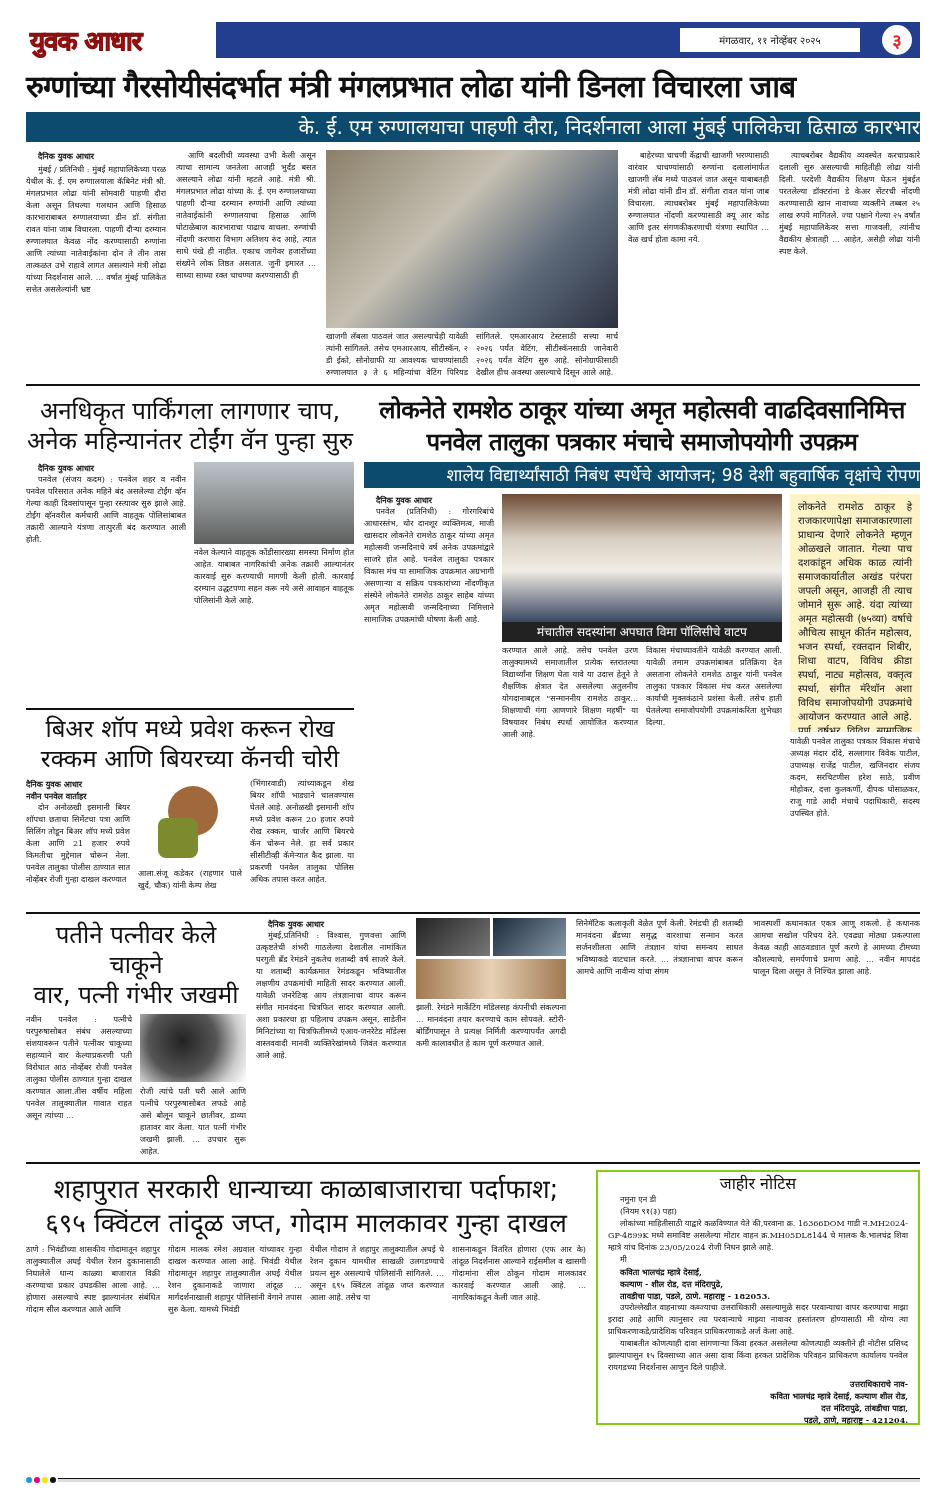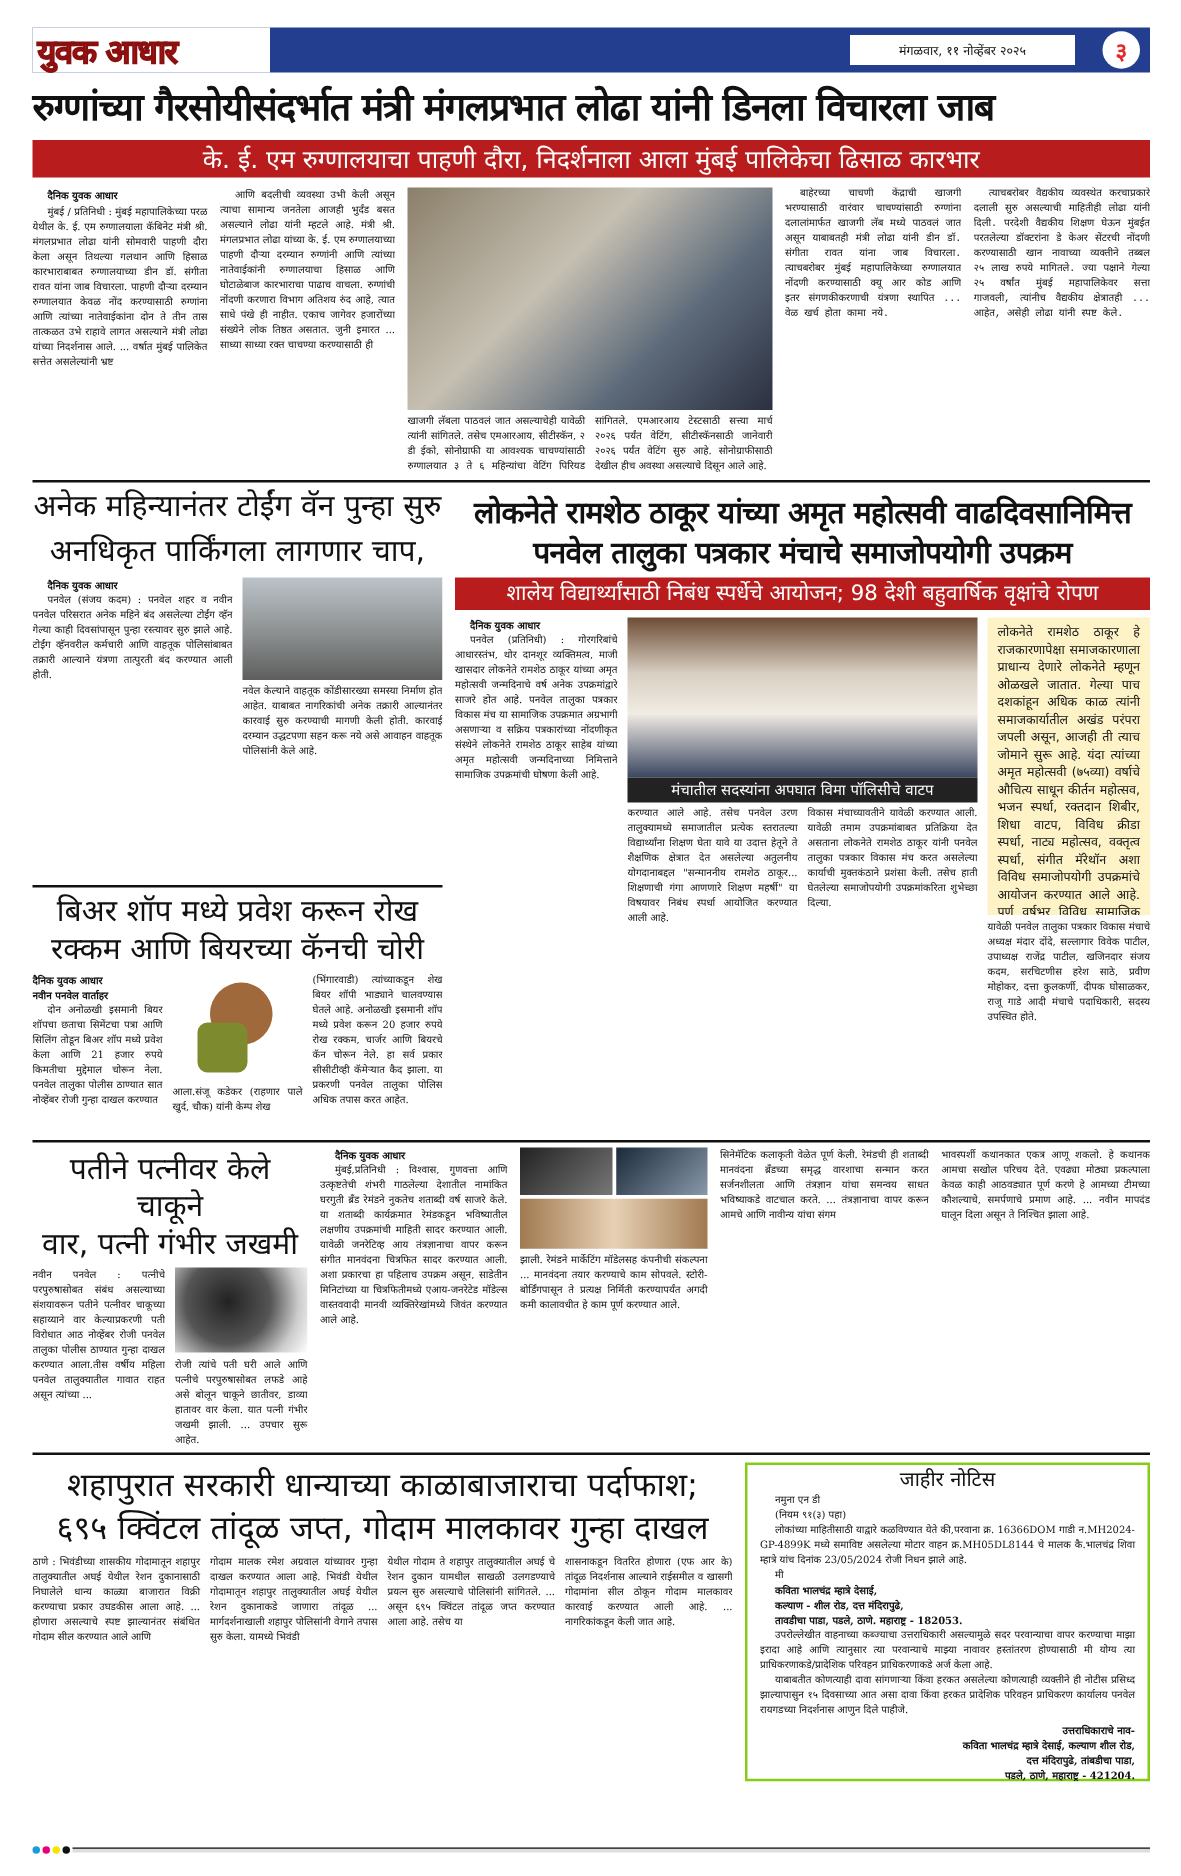--- a/index.html
+++ b/index.html
@@ -4,21 +4,21 @@
 <style>
   * { box-sizing: border-box; margin: 0; padding: 0; }
   body { width: 945px; height: 1501px; background: #fff; font-family: "DejaVu Serif", serif; color: #111; position: relative; overflow: hidden; }
   .page { position: absolute; left: 26px; top: 22px; width: 894px; }
   .masthead { height: 36px; background: #243e8f; display: flex; align-items: center; justify-content: space-between; position: relative; }
   .logo { background: #fff; height: 36px; width: 190px; display: flex; align-items: flex-start; padding-left: 4px; }
   .logo span { font-family: "DejaVu Sans", sans-serif; font-weight: bold; font-size: 26px; color: #e32a2a; letter-spacing: -1px; -webkit-text-stroke: 1px #8a0f0f; }
   .datebox { background: #fff; height: 24px; width: 180px; margin-right: 60px; display: flex; align-items: center; justify-content: center; font-size: 10px; font-family: "DejaVu Sans", sans-serif; }
   .pageno { position: absolute; right: 8px; top: 3px; width: 30px; height: 30px; border-radius: 50%; background: #fff; color: #e32a2a; font-weight: bold; font-size: 18px; display: flex; align-items: center; justify-content: center; font-family: "DejaVu Sans", sans-serif; }
   .h1 { font-family: "DejaVu Sans", sans-serif; font-weight: bold; font-size: 30px; margin-top: 8px; letter-spacing: -1px; line-height: 42px; }
-  .redbar { background: #b91c1c; color: #fff; text-align: center; font-family: "DejaVu Sans", sans-serif; font-size: 20px; height: 30px; line-height: 30px; margin-top: 4px; }
+  .redbar { background: #0c4a6e; color: #fff; text-align: right; font-family: "DejaVu Sans", sans-serif; font-size: 20px; height: 30px; line-height: 30px; margin-top: 4px; }
   .cols { display: flex; gap: 10px; font-size: 8px; line-height: 12px; text-align: justify; }
   .col { flex: 1; }
   .col p { margin-bottom: 2px; text-indent: 12px; }
   .byline { font-weight: bold; text-indent: 12px; }
   .rule { border-top: 2px solid #111; }
   .photo { background: linear-gradient(135deg, #8a7f6a, #c6c0b2 40%, #5d6a7a 70%, #2b3040); }
   .h2 { font-family: "DejaVu Sans", sans-serif; font-size: 24px; text-align: center; line-height: 30px; }
   .h2b { font-family: "DejaVu Sans", sans-serif; font-weight: bold; font-size: 24px; text-align: center; line-height: 32px; letter-spacing: -0.5px; }
   .caption { background: #222; color: #fff; font-family: "DejaVu Sans", sans-serif; font-size: 12px; text-align: center; height: 20px; line-height: 20px; }
   .yellowbox { background: #fdf3c7; font-family: "DejaVu Sans", sans-serif; font-size: 10px; line-height: 14px; padding: 6px 8px; text-align: justify; }
@@ -56,39 +56,39 @@
           </div>
         </div>
       </div>
       <div style="flex:0 0 292px;">
         <div class="photo" style="height:178px;"></div>
         <div style="display:flex; gap:8px; font-size:8px; line-height:12px; text-align:justify; margin-top:3px; height:48px; overflow:hidden;">
           <p style="flex:1">खाजगी लॅबला पाठवलं जात असल्याचेही यावेळी त्यांनी सांगितले. तसेच एमआरआय, सीटीस्कॅन, २ डी ईको, सोनोग्राफी या आवश्यक चाचण्यांसाठी रुग्णालयात ३ ते ६ महिन्यांचा वेटिंग पिरियड असल्याचेही</p>
           <p style="flex:1">सांगितले. एमआरआय टेस्टसाठी सत्त्या मार्च २०२६ पर्यंत वेटिंग, सीटीस्कॅनसाठी जानेवारी २०२६ पर्यंत वेटिंग सुरु आहे. सोनोग्राफीसाठी देखील हीच अवस्था असल्याचे दिसून आले आहे.</p>
         </div>
       </div>
-      <div style="flex:1; display:flex; gap:10px; font-size:8px; line-height:12px; text-align:justify;font-family:Liberation Mono, monospace;">
+      <div style="flex:1; display:flex; gap:10px; font-size:8px; line-height:12px; text-align:justify;">
         <div style="flex:1; overflow:hidden; height:228px;">
             <p style="text-indent:12px;">बाहेरच्या चाचणी केंद्राची खाजगी भरण्यासाठी वारंवार चाचण्यांसाठी रुग्णांना दलालांमार्फत खाजगी लॅब मध्ये पाठवलं जात असून याबाबतही मंत्री लोढा यांनी डीन डॉ. संगीता रावत यांना जाब विचारला. त्याचबरोबर मुंबई महापालिकेच्या रुग्णालयात नोंदणी करण्यासाठी क्यू आर कोड आणि इतर संगणकीकरणाची यंत्रणा स्थापित ... वेळ खर्च होता कामा नये.</p>
           </div>
         <div style="flex:1; overflow:hidden; height:228px;">
             <p style="text-indent:12px;">त्याचबरोबर वैद्यकीय व्यवस्थेत करचाप्रकारे दलाली सुरु असल्याची माहितीही लोढा यांनी दिली. परदेशी वैद्यकीय शिक्षण घेऊन मुंबईत परतलेल्या डॉक्टरांना डे केअर सेंटरची नोंदणी करण्यासाठी खान नावाच्या व्यक्तीने तब्बल २५ लाख रुपये मागितले. ज्या पक्षाने गेल्या २५ वर्षांत मुंबई महापालिकेवर सत्ता गाजवली, त्यांनीच वैद्यकीय क्षेत्रातही ... आहेत, असेही लोढा यांनी स्पष्ट केले.</p>
           </div>
       </div>
     </div>
   </div>
 
   <div class="rule" style="margin-top:6px;"></div>
 
   <div style="display:flex; gap:10px; margin-top:4px; height:522px;">
 
     <div style="flex:0 0 328px;">
       <div style="height:318px; overflow:hidden;">
+        <div class="h2" style="margin-top:6px;">अनधिकृत पार्किंगला लागणार चाप,</div>
         <div class="h2">अनेक महिन्यानंतर टोईंग वॅन पुन्हा सुरु</div>
-        <div class="h2" style="margin-top:6px;">अनधिकृत पार्किंगला लागणार चाप,</div>
         <div style="display:flex; gap:8px; margin-top:6px; font-size:8px; line-height:12px; text-align:justify;">
           <div style="flex:1; height:250px; overflow:hidden;">
             <p class="byline">दैनिक युवक आधार</p>
             <p style="text-indent:12px;">पनवेल (संजय कदम) : पनवेल शहर व नवीन पनवेल परिसरात अनेक महिने बंद असलेल्या टोईंग व्हॅन गेल्या काही दिवसांपासून पुन्हा रस्त्यावर सुरु झाले आहे. टोईंग व्हॅनवरील कर्मचारी आणि वाहतूक पोलिसांबाबत तक्रारी आल्याने यंत्रणा तात्पुरती बंद करण्यात आली होती.</p>
           </div>
           <div style="flex:1;">
             <div class="photo" style="height:82px; background:linear-gradient(180deg,#bcc3c9 0%, #8b8f8f 55%, #5e5e5e 100%);"></div>
             <p style="margin-top:3px; height:160px; overflow:hidden;">नवेल केल्याने वाहतूक कोंडीसारख्या समस्या निर्माण होत आहेत. याबाबत नागरिकांची अनेक तक्रारी आल्यानंतर कारवाई सुरु करण्याची मागणी केली होती. कारवाई दरम्यान उद्धटपणा सहन करू नये असे आवाहन वाहतूक पोलिसांनी केले आहे.</p>
           </div>
         </div>

